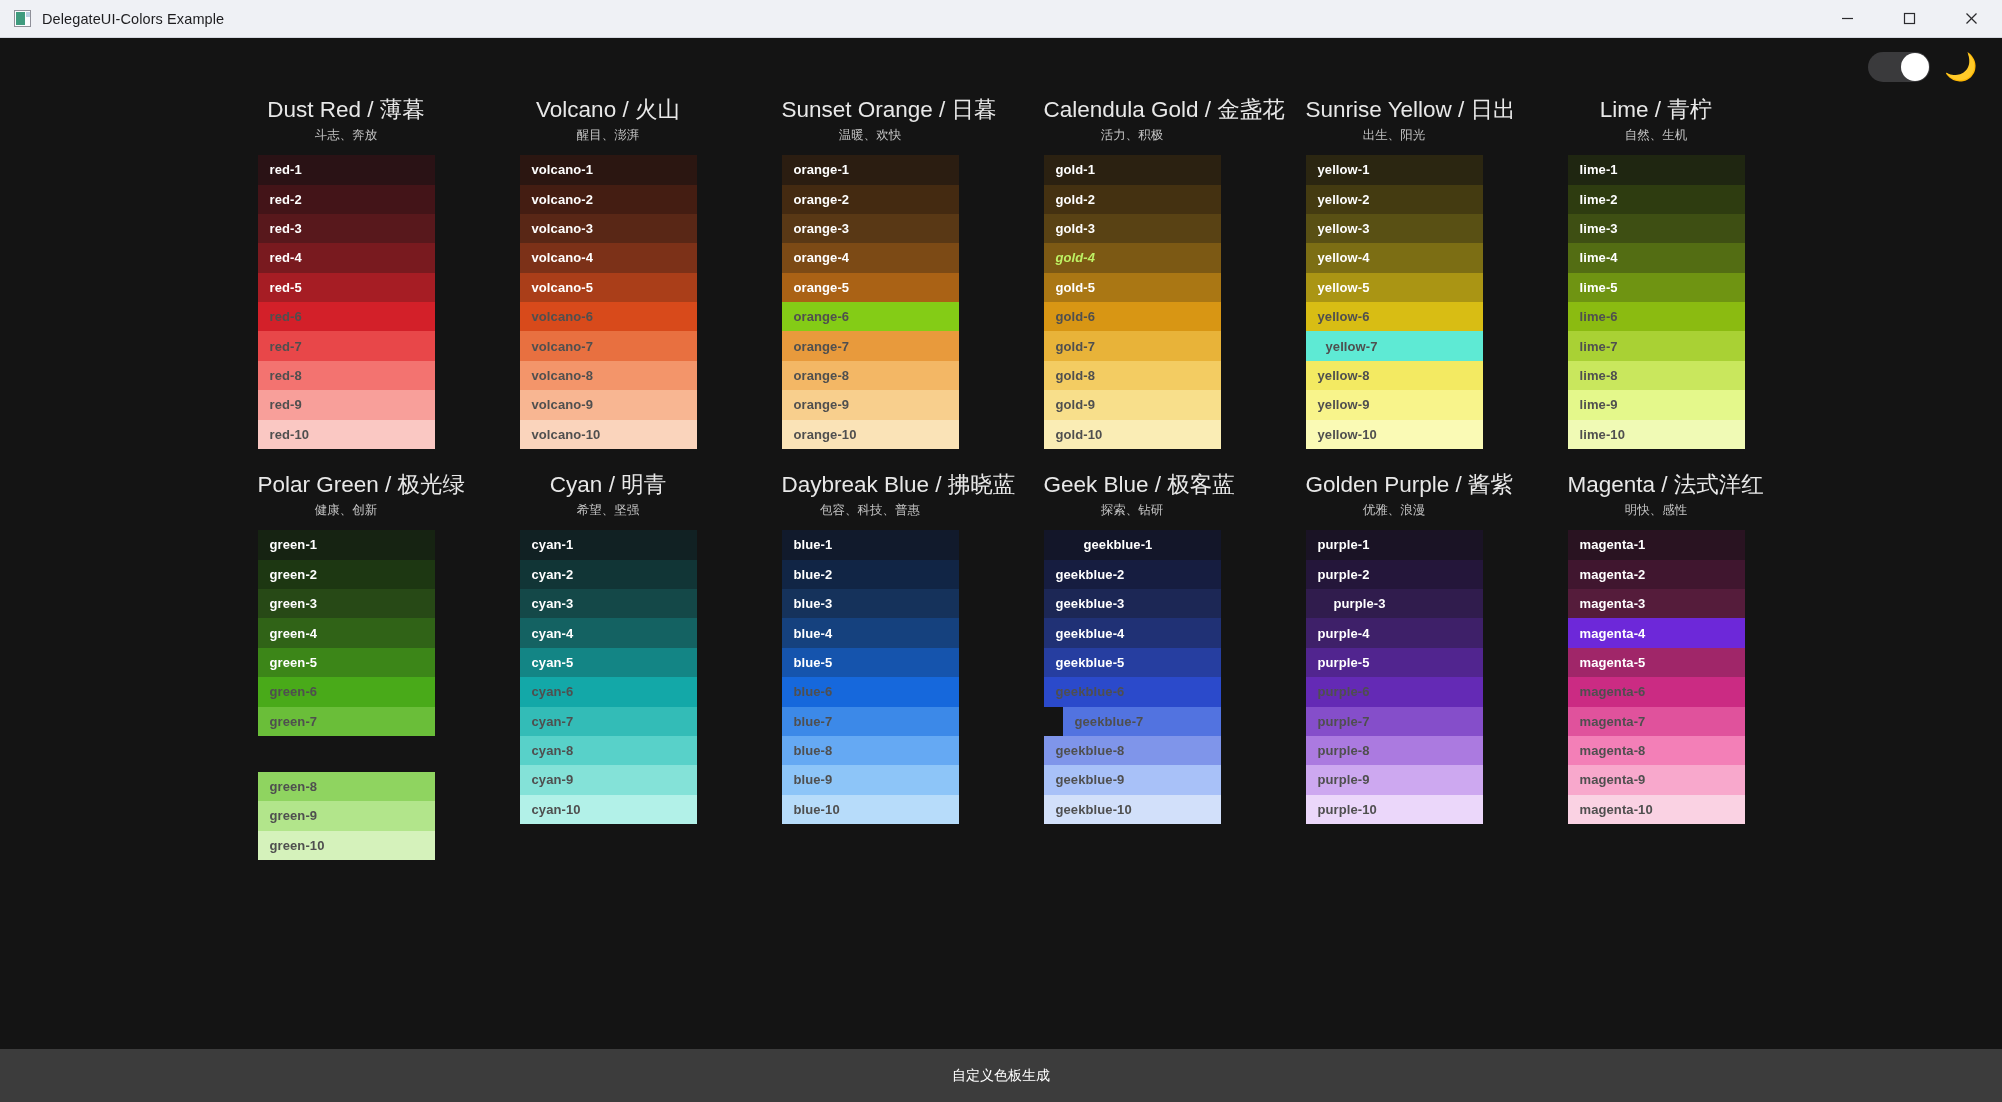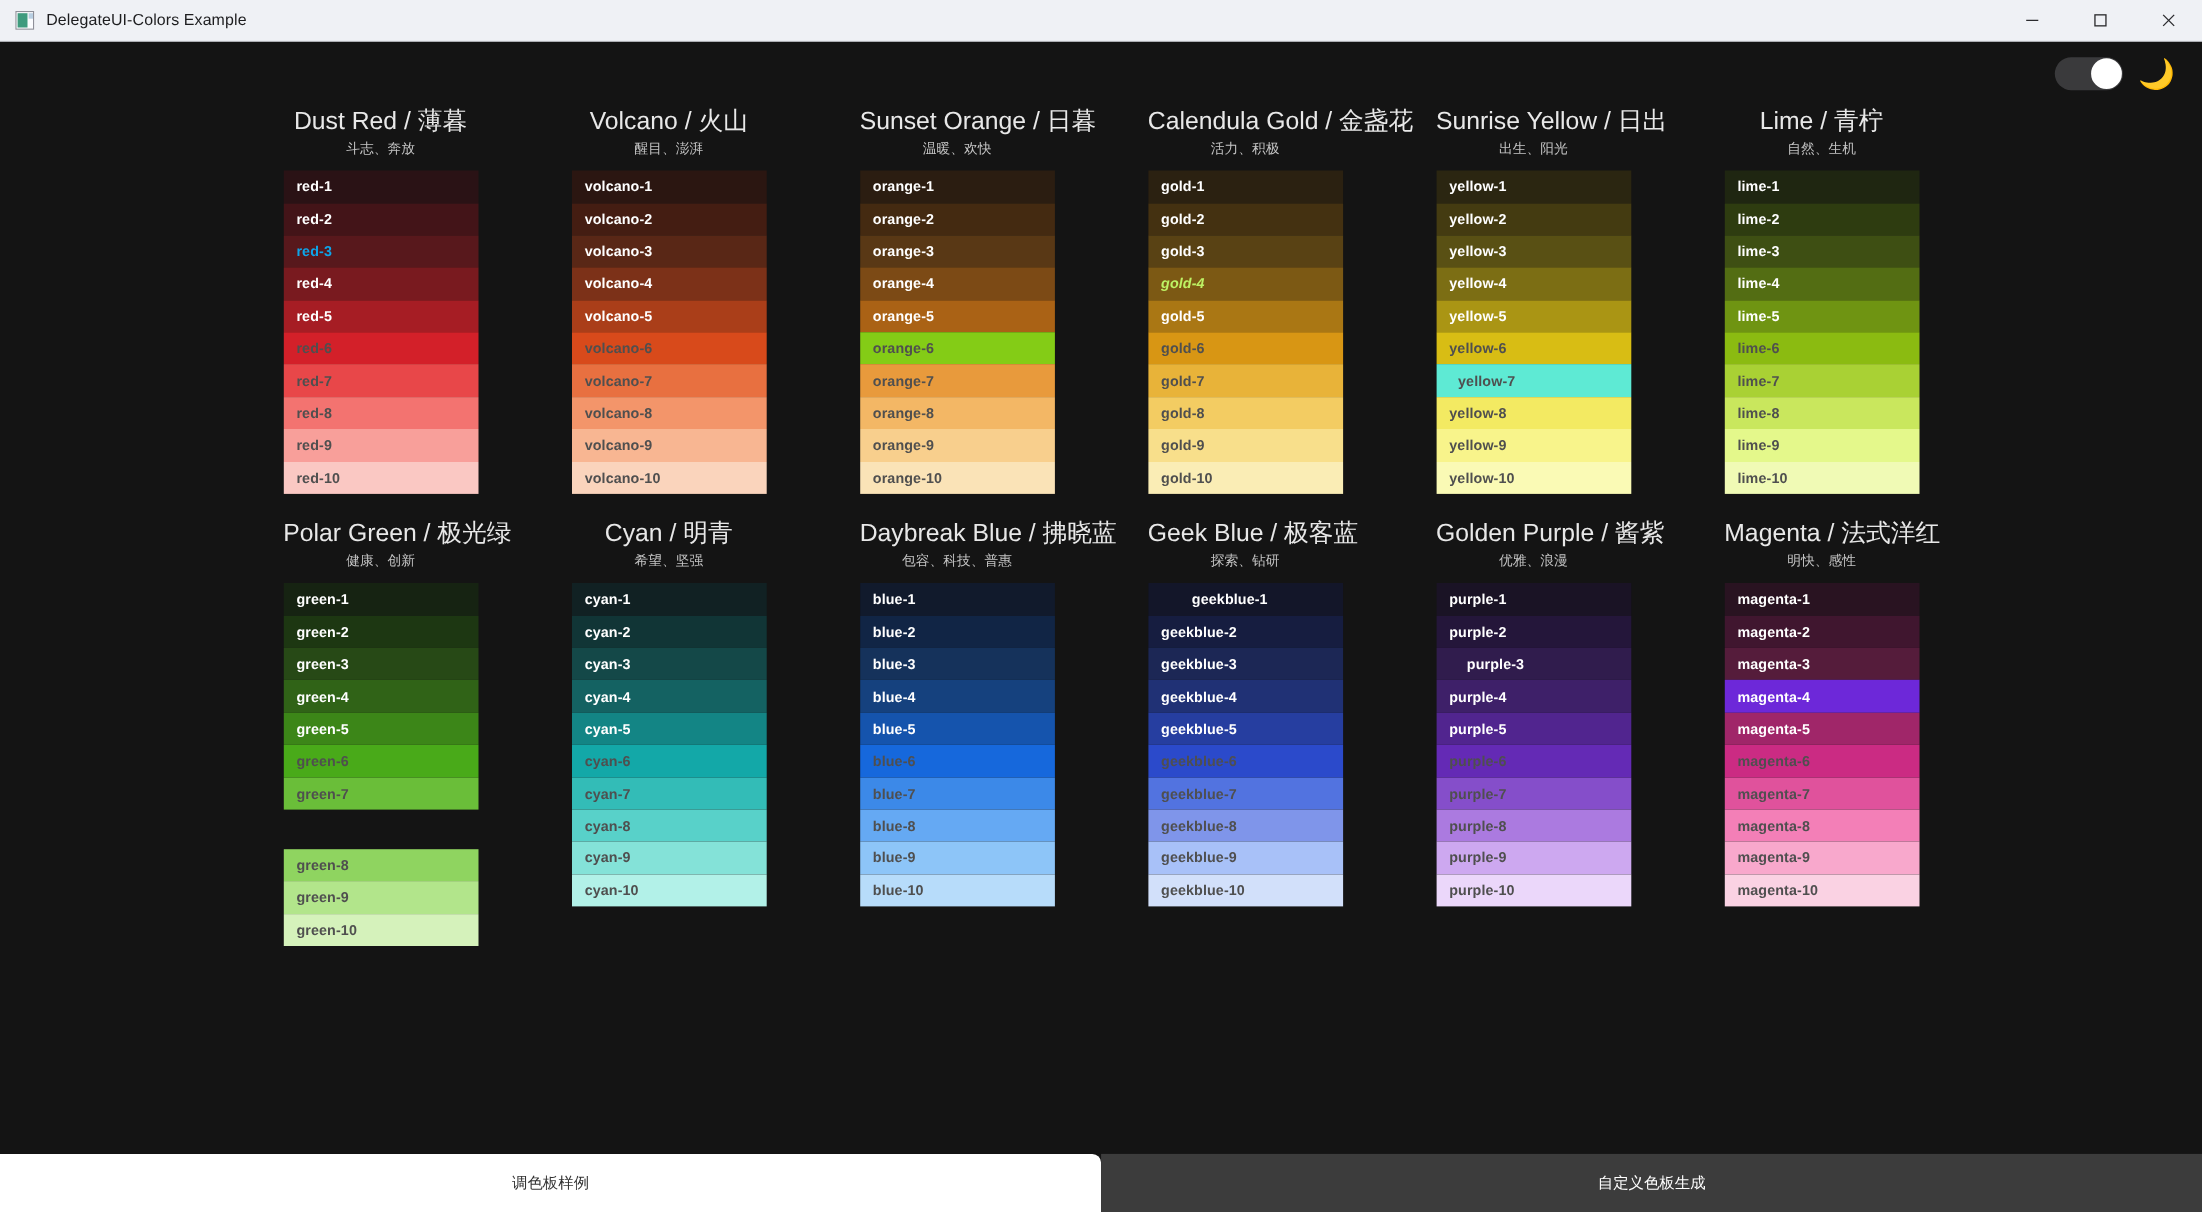--- a/index.html
+++ b/index.html
@@ -185,21 +185,21 @@
 
   <div class="grid">
       <div class="palette">
         <div class="p-head">
           <div class="p-title">Dust Red / 薄暮</div>
           <div class="p-sub">斗志、奔放</div>
         </div>
         <div class="swatches">
           <div class="swatch" style="background: rgb(42, 18, 21); color: rgb(255, 255, 255);">red-1</div>
           <div class="swatch" style="background: rgb(67, 20, 24); color: rgb(255, 255, 255);">red-2</div>
-          <div class="swatch" style="background: rgb(88, 24, 28); color: #0ea5e9;">red-3</div>
+          <div class="swatch" style="background: rgb(88, 24, 28); color: #ffffff;">red-3</div>
           <div class="swatch" style="background: rgb(121, 26, 31); color: rgb(255, 255, 255);">red-4</div>
           <div class="swatch" style="background: rgb(166, 29, 36); color: rgb(255, 255, 255);">red-5</div>
           <div class="swatch" style="background: rgb(211, 32, 41); color: rgb(79, 79, 79);">red-6</div>
           <div class="swatch" style="background: rgb(232, 71, 73); color: rgb(79, 79, 79);">red-7</div>
           <div class="swatch" style="background: rgb(243, 115, 112); color: rgb(79, 79, 79);">red-8</div>
           <div class="swatch" style="background: rgb(248, 159, 154); color: rgb(79, 79, 79);">red-9</div>
           <div class="swatch" style="background: rgb(250, 200, 195); color: rgb(79, 79, 79);">red-10</div>
         </div>
       </div>
       <div class="palette">
@@ -351,21 +351,21 @@
           <div class="p-title">Geek Blue / 极客蓝</div>
           <div class="p-sub">探索、钻研</div>
         </div>
         <div class="swatches">
           <div class="swatch" style="background: rgb(19, 22, 41); color: rgb(255, 255, 255); padding-left: 40px;">geekblue-1</div>
           <div class="swatch" style="background: rgb(22, 29, 64); color: rgb(255, 255, 255);">geekblue-2</div>
           <div class="swatch" style="background: rgb(28, 39, 85); color: rgb(255, 255, 255);">geekblue-3</div>
           <div class="swatch" style="background: rgb(32, 49, 117); color: rgb(255, 255, 255);">geekblue-4</div>
           <div class="swatch" style="background: rgb(38, 62, 160); color: rgb(255, 255, 255);">geekblue-5</div>
           <div class="swatch" style="background: rgb(43, 74, 203); color: rgb(79, 79, 79);">geekblue-6</div>
-          <div class="swatch" style="background: rgb(82, 115, 224); color: rgb(79, 79, 79);">geekblue-7</div>
+          <div class="swatch" style="background: rgb(82, 115, 224); color: rgb(79, 79, 79); margin-left: 19px;">geekblue-7</div>
           <div class="swatch" style="background: rgb(127, 149, 234); color: rgb(79, 79, 79);">geekblue-8</div>
           <div class="swatch" style="background: rgb(168, 193, 248); color: rgb(79, 79, 79);">geekblue-9</div>
           <div class="swatch" style="background: rgb(210, 224, 250); color: rgb(79, 79, 79);">geekblue-10</div>
         </div>
       </div>
       <div class="palette">
         <div class="p-head">
           <div class="p-title">Golden Purple / 酱紫</div>
           <div class="p-sub">优雅、浪漫</div>
         </div>
@@ -396,16 +396,15 @@
           <div class="swatch" style="background: rgb(203, 43, 131); color: rgb(79, 79, 79);">magenta-6</div>
           <div class="swatch" style="background: rgb(224, 82, 156); color: rgb(79, 79, 79);">magenta-7</div>
           <div class="swatch" style="background: rgb(243, 127, 183); color: rgb(79, 79, 79);">magenta-8</div>
           <div class="swatch" style="background: rgb(248, 168, 204); color: rgb(79, 79, 79);">magenta-9</div>
           <div class="swatch" style="background: rgb(250, 210, 227); color: rgb(79, 79, 79);">magenta-10</div>
         </div>
       </div>
     </div>
 
   <div class="tabbar">
-      <div class="tab active">调色板样例</div>
       <div class="tab inactive">自定义色板生成</div>
     </div>
 </div>
 
 </body></html>

